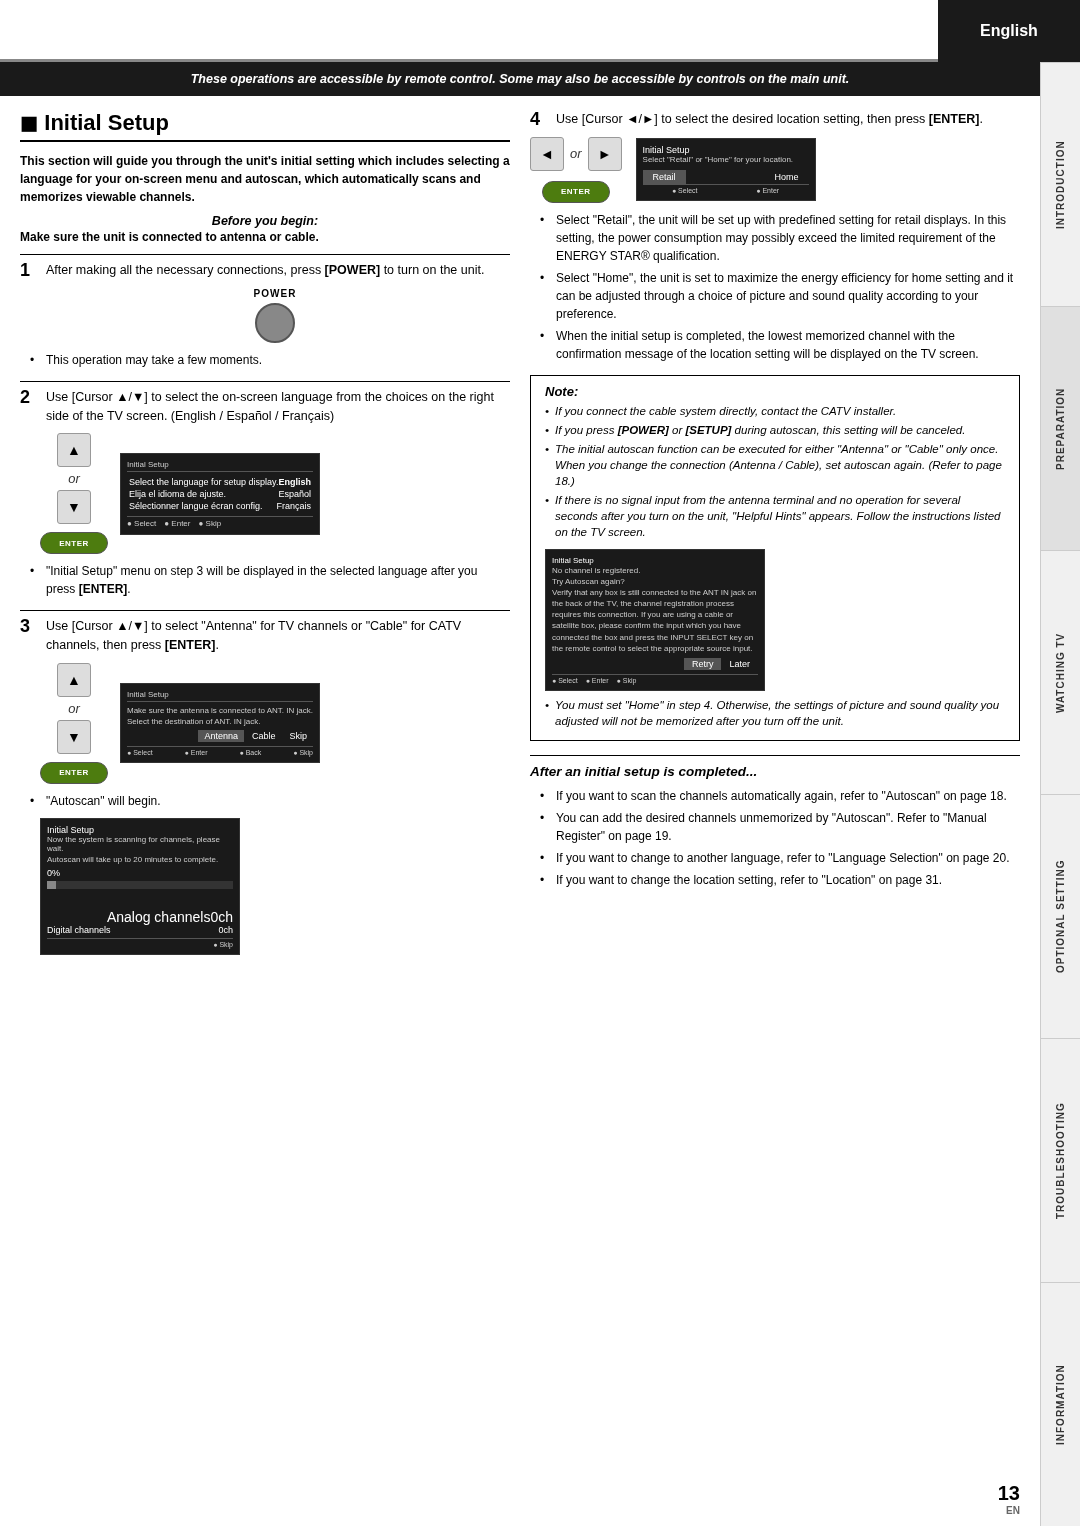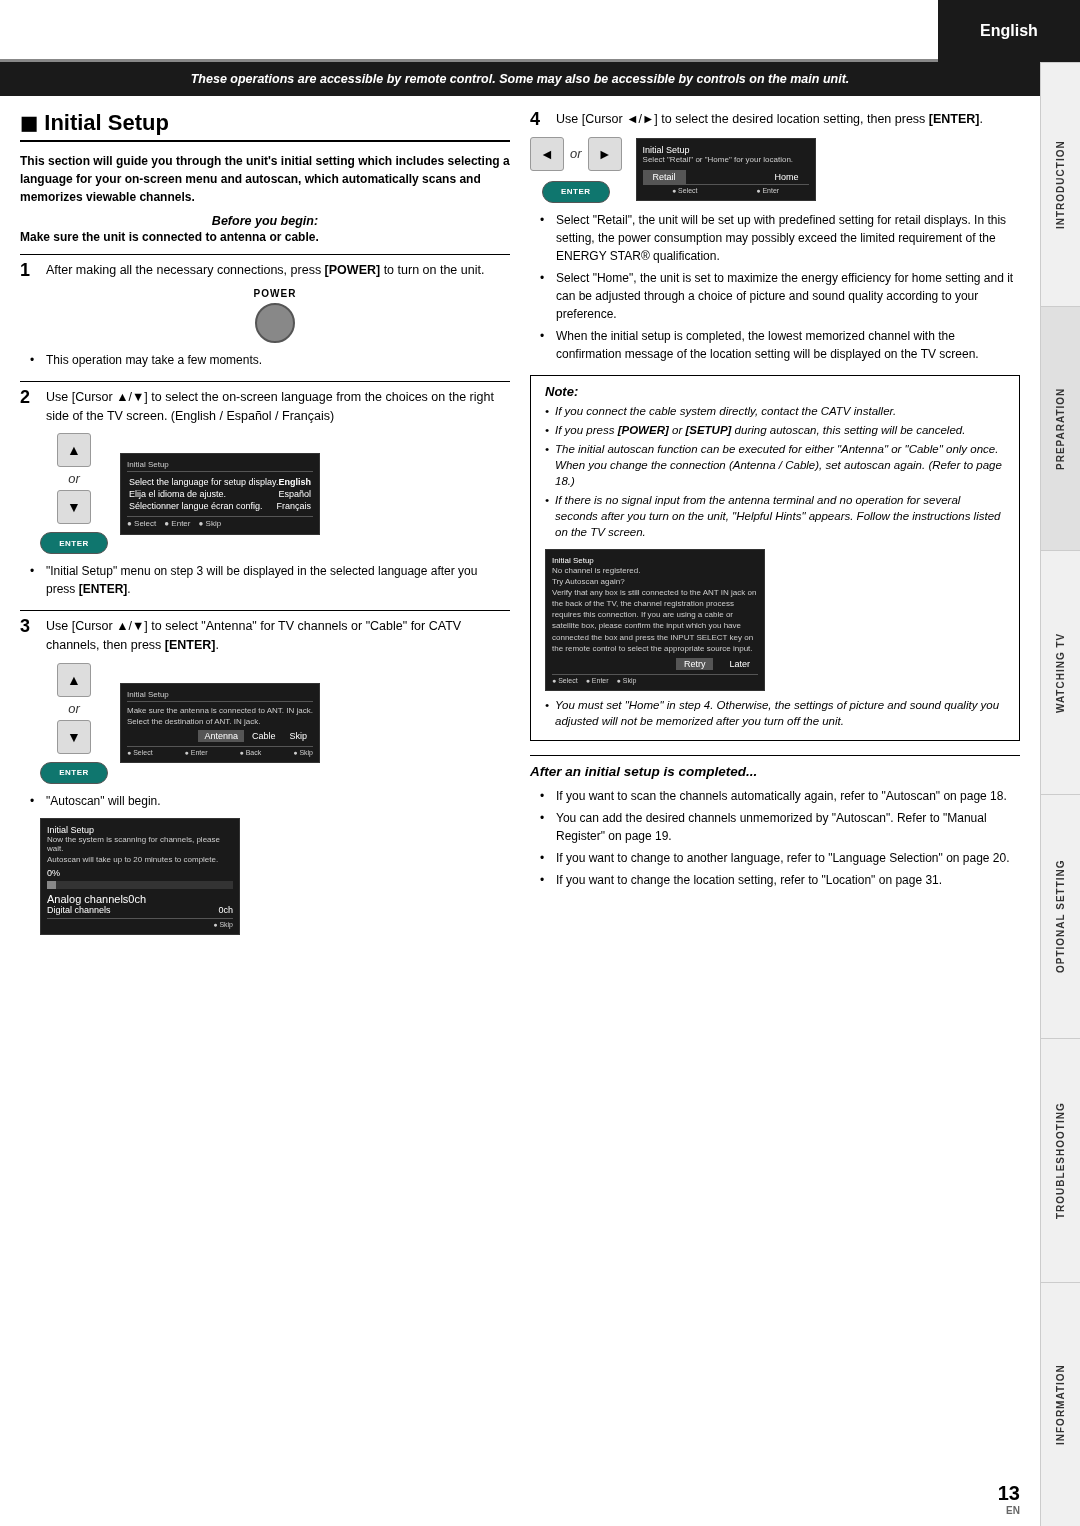--- a/index.html
+++ b/index.html
@@ -219,21 +219,21 @@
       border-radius: 3px;
       display: flex;
       align-items: center;
       justify-content: center;
       font-size: 14px;
     }
 
     .enter-btn {
       width: 68px;
       height: 22px;
-      background: #0f766e;
+      background: #4d7c0f;
       border-radius: 11px;
       border: 1px solid #555;
       display: flex;
       align-items: center;
       justify-content: center;
       color: #fff;
       font-size: 8px;
       font-weight: bold;
       letter-spacing: 0.5px;
     }
@@ -545,21 +545,21 @@
         </div>
 
         <div class="autoscan-screen">
           <div class="screen-title">Initial Setup</div>
           <div style="font-size:8px;color:#ccc;margin-bottom:2px;">Now the system is scanning for channels, please wait.</div>
           <div style="font-size:8px;color:#ccc;margin-bottom:4px;">Autoscan will take up to 20 minutes to complete.</div>
           <div style="font-size:9px;margin-bottom:2px;">0%</div>
           <div class="progress-bar-wrap">
             <div class="progress-bar-fill"></div>
           </div>
-          <div style="display:flex;justify-content:flex-start;margin-top:4px;font-size:11px;">
+          <div style="display:flex;justify-content:flex-end;margin-top:20px;font-size:14px;">
             <span>Analog channels</span>
             <span>0ch</span>
           </div>
           <div style="display:flex;justify-content:space-between;font-size:9px;">
             <span>Digital channels</span>
             <span>0ch</span>
           </div>
           <div style="display:flex;justify-content:flex-end;margin-top:3px;border-top:1px solid #555;padding-top:2px;font-size:7px;color:#ccc;">
             <span>● Skip</span>
           </div>
@@ -632,21 +632,21 @@
           <span>The initial autoscan function can be executed for either "Antenna" or "Cable" only once. When you change the connection (Antenna / Cable), set autoscan again. (Refer to page 18.)</span>
         </div>
         <div class="note-item">
           <span>•</span>
           <span>If there is no signal input from the antenna terminal and no operation for several seconds after you turn on the unit, "Helpful Hints" appears. Follow the instructions listed on the TV screen.</span>
         </div>
 
         <div class="retry-screen">
           <div class="screen-title">Initial Setup</div>
           <div style="font-size:8px;color:#ccc;margin-bottom:4px;line-height:1.4;">No channel is registered.<br>Try Autoscan again?<br>Verify that any box is still connected to the ANT IN jack on the back of the TV, the channel registration process requires this connection. If you are using a cable or satellite box, please confirm the input which you have connected the box and press the INPUT SELECT key on the remote control to select the appropriate source input.</div>
-          <div style="display:flex;gap:8px;justify-content:flex-end;margin-bottom:4px;">
+          <div style="display:flex;gap:0;justify-content:flex-end;margin-bottom:4px;">
             <div style="background:#555;padding:1px 8px;font-size:9px;">Retry</div>
             <div style="padding:1px 8px;font-size:9px;">Later</div>
           </div>
           <div style="display:flex;gap:8px;border-top:1px solid #555;padding-top:2px;font-size:7px;color:#ccc;">
             <span>● Select</span>
               <span>● Enter</span>
               <span>● Skip</span>
           </div>
         </div>
         <div class="note-item" style="margin-top:6px;">

